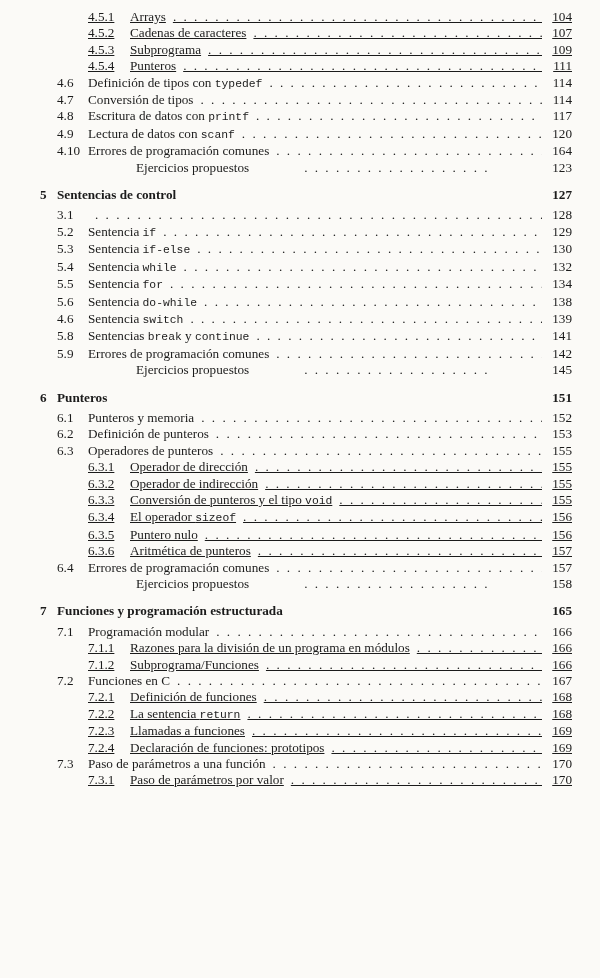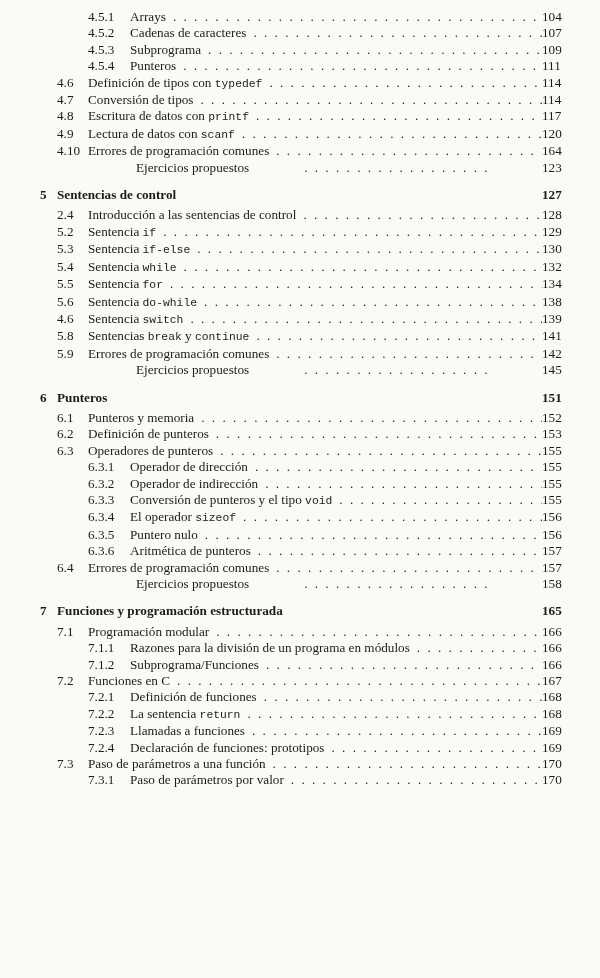--- a/index.html
+++ b/index.html
@@ -21,36 +21,36 @@
   .row {
     display: flex;
     align-items: baseline;
     line-height: 16.4px;
     white-space: nowrap;
   }
   .num { flex: 0 0 auto; }
   .chapter .num { width: 17px; }
   .section { padding-left: 17px; }
   .section .num { width: 31px; }
-  .subsection { padding-left: 48px; }
+  .subsection { padding-left: 48px; text-decoration: underline; }
   .subsection .num { width: 42px; }
   .unnumbered { padding-left: 48px; gap: 48px; }
   .unnumbered .num { width: 0; }
   .title { flex: 0 0 auto; text-align: center; }
   .leader {
     flex: 1 1 0;
     min-width: 8px;
     overflow: hidden;
     padding: 0 6px 0 7px;
     word-spacing: 3px;
     letter-spacing: 0.5px;
   }
   .page-num {
     flex: 0 0 30px;
-    text-align: left;
+    text-align: right;
   }
   .chapter {
     font-weight: bold;
     margin-top: 11px;
     margin-bottom: 4px;
   }
   .mono {
     font-family: "Liberation Mono", monospace;
     font-size: 0.86em;
     margin-top: 19px;
@@ -121,22 +121,21 @@
         <span class="leader">. . . . . . . . . . . . . . . . . . . . . . . . . . . . . . . . . . . . . . . . . . . . . . . . . . . . . . . . . . . . . . . . . . . . . . . . . . . . . . . . . . . . . . . . . . . . . . . . . . . . . . . . . . . . . . </span>
         <span class="page-num">123</span>
       </div>
       <div class="row chapter">
         <span class="num">5</span>
         <span class="title"><span>Sentencias de control</span></span>
         <span class="leader"></span>
         <span class="page-num">127</span>
       </div>
       <div class="row section">
-        <span class="num">2.4</span>
-        <span class="title"><span>Introducción a las sentencias de control</span></span>
+        <span class="num">3.1</span>
         <span class="leader">. . . . . . . . . . . . . . . . . . . . . . . . . . . . . . . . . . . . . . . . . . . . . . . . . . . . . . . . . . . . . . . . . . . . . . . . . . . . . . . . . . . . . . . . . . . . . . . . . . . . . . . . . . . . . . </span>
         <span class="page-num">128</span>
       </div>
       <div class="row section">
         <span class="num">5.2</span>
         <span class="title"><span>Sentencia </span><span class="mono">if</span></span>
         <span class="leader">. . . . . . . . . . . . . . . . . . . . . . . . . . . . . . . . . . . . . . . . . . . . . . . . . . . . . . . . . . . . . . . . . . . . . . . . . . . . . . . . . . . . . . . . . . . . . . . . . . . . . . . . . . . . . . </span>
         <span class="page-num">129</span>
       </div>
       <div class="row section">

